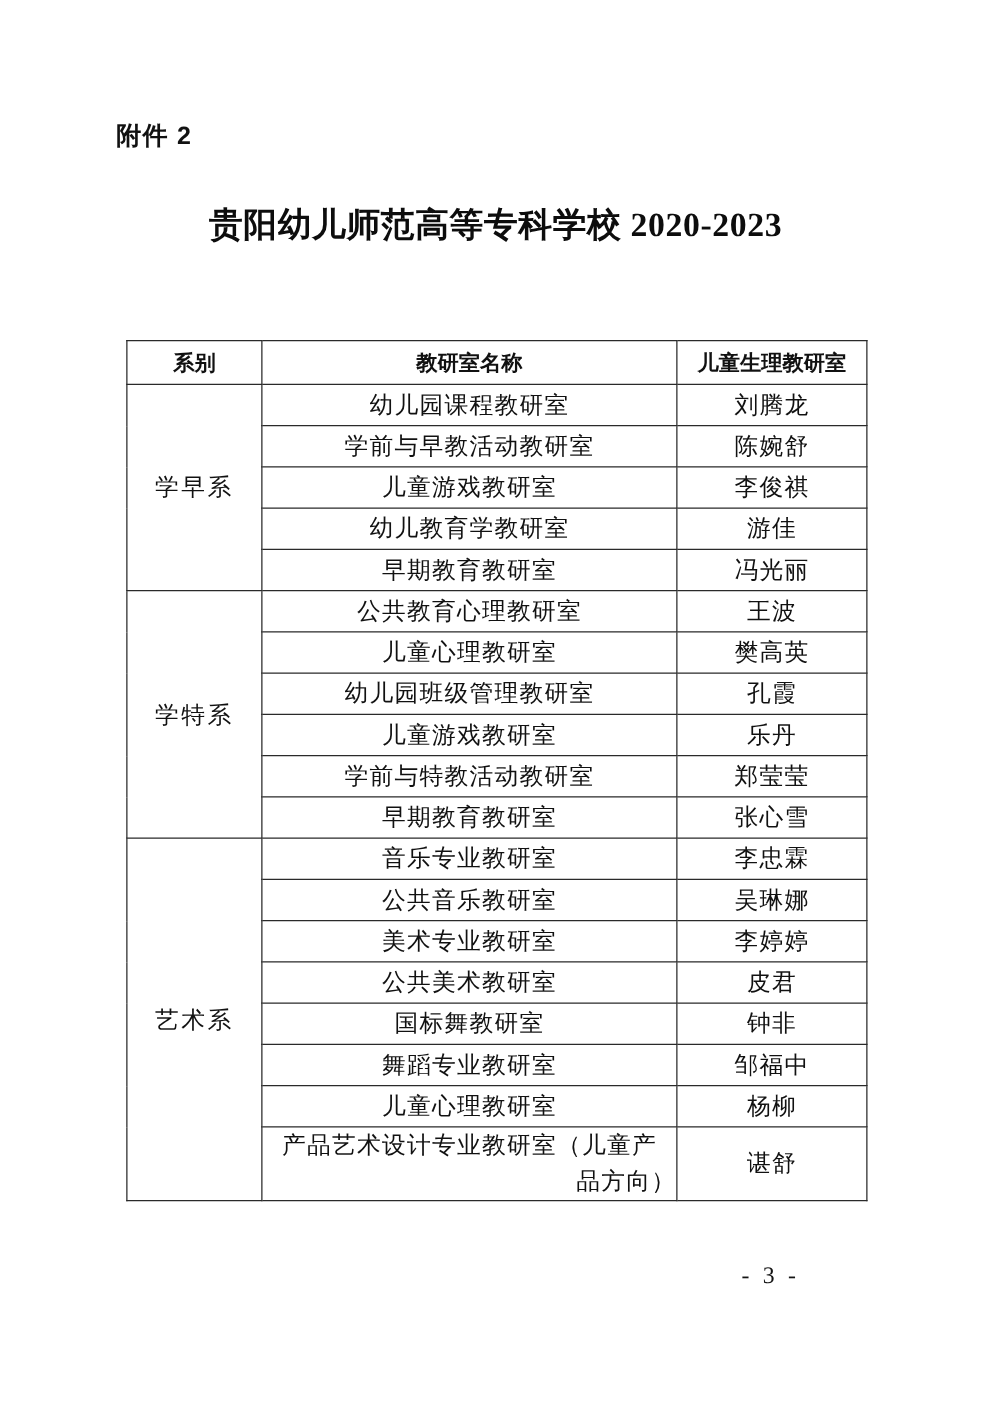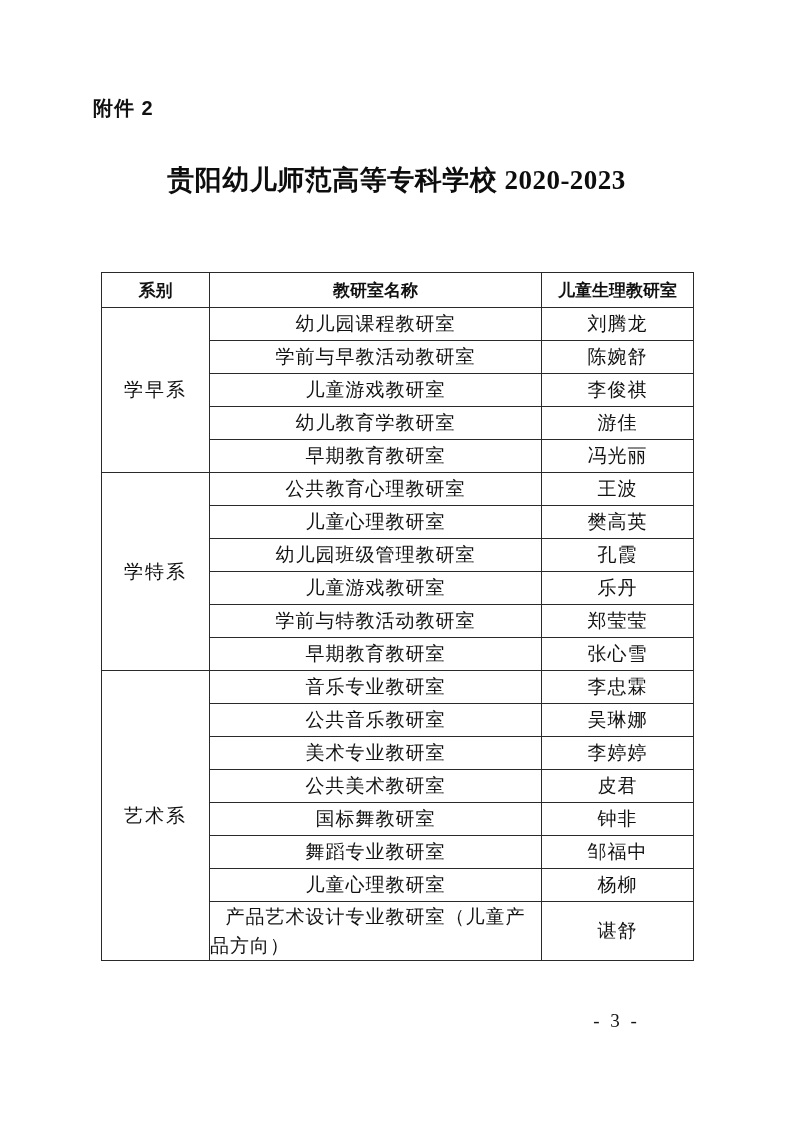--- a/index.html
+++ b/index.html
@@ -85,21 +85,21 @@
   }
   td.head-cell {
     letter-spacing: 1px;
   }
   td.two-line {
     height: 62px;
     line-height: 29px;
     padding: 0 12px;
   }
   td.two-line .l1 { display: block; }
-  td.two-line .l2 { display: block; text-align: left; }
+  td.two-line .l2 { display: block; text-align: right; }
 
   .page-number {
     position: absolute;
     top: 1010px;
     left: 0;
     width: 793px;
     text-align: center;
     font-size: 19px;
     color: #151515;
     letter-spacing: 3px;

